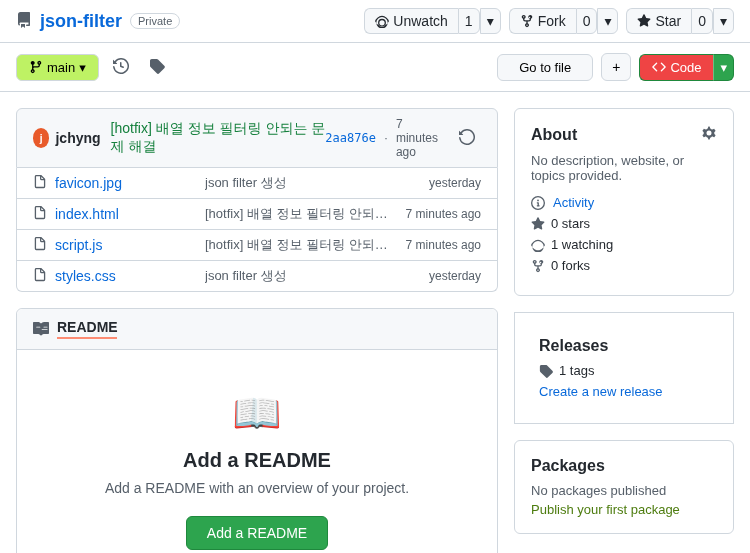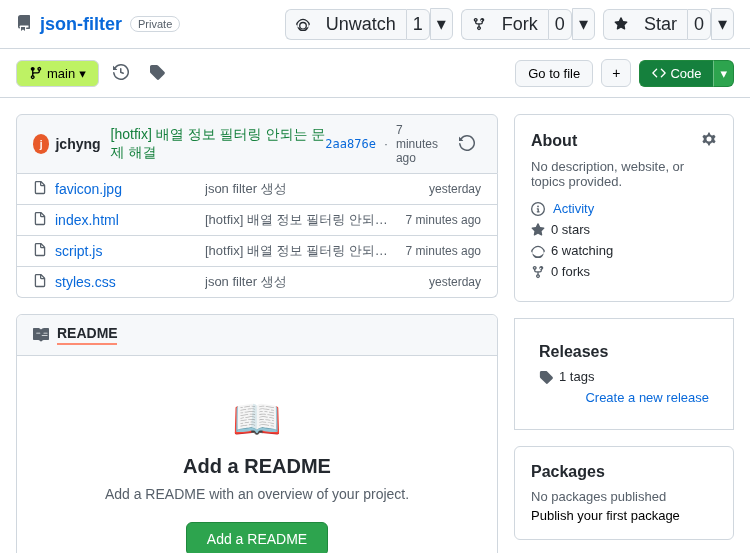--- a/index.html
+++ b/index.html
@@ -15,23 +15,23 @@
     .repo-name { font-weight: 600; font-size: 18px; color: #0969da; }
     .badge-private {
       font-size: 11px; color: #57606a; border: 1px solid #d0d7de;
       border-radius: 20px; padding: 1px 7px; font-weight: 500;
     }
     .header-actions { display: flex; align-items: center; gap: 8px; }
     .btn-group {
       display: flex; align-items: center;
     }
     .btn-action {
-      display: flex; align-items: center; gap: 16px;
+      display: flex; align-items: center; gap: 4px;
       border: 1px solid #d0d7de; border-radius: 6px; padding: 4px 10px;
-      background: #f6f8fa; cursor: pointer; font-size: 18px; color: #24292f;
+      background: #f6f8fa; cursor: pointer; font-size: 14px; color: #24292f;
     }
     .btn-split-left {
       border-right: none; border-radius: 6px 0 0 6px;
     }
     .btn-split-right {
       border-radius: 0 6px 6px 0; padding: 4px 6px; border-left: 1px solid #d0d7de;
     }
     .btn-count { font-weight: 500; }
 
     
@@ -42,31 +42,31 @@
     .branch-btn {
       display: flex; align-items: center; gap: 4px;
       border: 1px solid #d0d7de; border-radius: 6px; padding: 5px 12px;
       background: #bef264; cursor: pointer; font-size: 13px; font-weight: 500;
     }
     .toolbar-icon-btn {
       border: none; background: none; cursor: pointer; padding: 4px 6px; color: #57606a;
     }
     .toolbar-spacer { flex: 1; }
     .go-to-file-btn {
-      border: 1px solid #d0d7de; border-radius: 6px; padding: 5px 12px;
+      border: 1px solid #d0d7de; border-radius: 6px; padding: 5px 21px;
       background: #f6f8fa; cursor: pointer; font-size: 13px; margin-left: 36px;
     }
     .add-btn {
       border: 1px solid #d0d7de; border-radius: 6px; padding: 5px 10px;
       background: #f6f8fa; cursor: pointer; font-size: 14px; font-weight: 500;
     }
     .code-btn {
       display: flex; align-items: center; gap: 4px;
       border: 1px solid #1f883d; border-radius: 6px; padding: 5px 12px;
-      background: #15803d; cursor: pointer; font-size: 13px; font-weight: 500; color: #fff;
+      background: #ef4444; cursor: pointer; font-size: 13px; font-weight: 500; color: #fff;
     }
     .code-btn-right {
       border-left: 1px solid rgba(255,255,255,0.3); border-radius: 0 6px 6px 0;
       padding: 5px 6px; background: #2da44e; border-top: 1px solid #1f883d; border-right: 1px solid #1f883d; border-bottom: 1px solid #1f883d; cursor: pointer; color: #fff;
     }
     .code-btn-left {
       border-radius: 6px 0 0 6px; border-right: none;
     }
 
     
@@ -134,25 +134,25 @@
     }
     .about-title { font-weight: 600; font-size: 16px; }
     .gear-btn { background: none; border: none; cursor: pointer; color: #57606a; font-size: 16px; }
     .about-desc { color: #57606a; font-size: 13px; margin-bottom: 12px; }
     .about-link { display: flex; align-items: center; gap: 8px; margin-bottom: 6px; font-size: 13px; color: #0969da; cursor: pointer; }
     .about-stat { display: flex; align-items: center; gap: 6px; margin-bottom: 6px; font-size: 13px; color: #24292f; }
 
     .releases-section { border: 1px solid #d0d7de; border-radius: 0; padding: 24px; margin-bottom: 16px; }
     .section-title { font-weight: 600; font-size: 16px; margin-bottom: 8px; }
     .release-link { display: flex; align-items: center; gap: 6px; font-size: 13px; color: #24292f; margin-bottom: 6px; }
-    .create-release-link { font-size: 13px; color: #0969da; cursor: pointer; text-align: right; }
+    .create-release-link { font-size: 13px; color: #0969da; cursor: pointer; }
 
     .packages-section { border: 1px solid #d0d7de; border-radius: 6px; padding: 16px; margin-bottom: 28px; }
     .packages-desc { font-size: 13px; color: #57606a; margin-bottom: 4px; }
-    .packages-link { font-size: 13px; color: #000000; cursor: pointer; }
+    .packages-link { font-size: 13px; color: #4d7c0f; cursor: pointer; }
 
     .languages-section { border: 1px solid #d0d7de; border-radius: 6px; padding: 16px; }
   </style>
 </head>
 <body>
 
 <div class="top-header">
   <div class="repo-name-area">
     <span class="repo-icon">
       <svg width="16" height="16" viewBox="0 0 16 16" fill="#57606a">
@@ -341,21 +341,21 @@
       <div class="about-stat">
         <svg width="14" height="14" viewBox="0 0 16 16" fill="#57606a">
             <path d="M8 .25a.75.75 0 01.673.418l1.882 3.815 4.21.612a.75.75 0 01.416 1.279l-3.046 2.97.719 4.192a.75.75 0 01-1.088.791L8 12.347l-3.766 1.98a.75.75 0 01-1.088-.79l.72-4.194L.818 6.374a.75.75 0 01.416-1.28l4.21-.611L7.327.668A.75.75 0 018 .25z"></path>
           </svg>
         <span>0 stars</span>
       </div>
       <div class="about-stat">
         <svg width="14" height="14" viewBox="0 0 16 16" fill="#57606a">
             <path d="M8 2c1.981 0 3.671.992 4.933 2.078 1.27 1.091 2.187 2.345 2.637 3.023a1.62 1.62 0 010 1.798c-.45.678-1.367 1.932-2.637 3.023C11.67 13.008 9.981 14 8 14c-1.981 0-3.671-.992-4.933-2.078C1.797 10.83.88 9.576.43 8.898a1.62 1.62 0 010-1.798c.45-.677 1.367-1.931 2.637-3.022C4.33 2.992 6.019 2 8 2zm0 1.5a6.5 6.5 0 100 13A6.5 6.5 0 008 3.5z"></path>
           </svg>
-        <span>6 watching</span>
+        <span>1 watching</span>
       </div>
       <div class="about-stat">
         <svg width="14" height="14" viewBox="0 0 16 16" fill="#57606a">
             <path d="M5 3.25a.75.75 0 11-1.5 0 .75.75 0 011.5 0zm0 2.122a2.25 2.25 0 10-1.5 0v.878A2.25 2.25 0 005.75 8.5h1.5v2.128a2.251 2.251 0 101.5 0V8.5h1.5a2.25 2.25 0 002.25-2.25v-.878a2.25 2.25 0 10-1.5 0v.878a.75.75 0 01-.75.75h-4.5A.75.75 0 015 6.25v-.878zm3.75 7.378a.75.75 0 11-1.5 0 .75.75 0 011.5 0zm3-8.75a.75.75 0 11-1.5 0 .75.75 0 011.5 0z"></path>
           </svg>
         <span>0 forks</span>
       </div>
     </div>
 
     <div class="releases-section">

